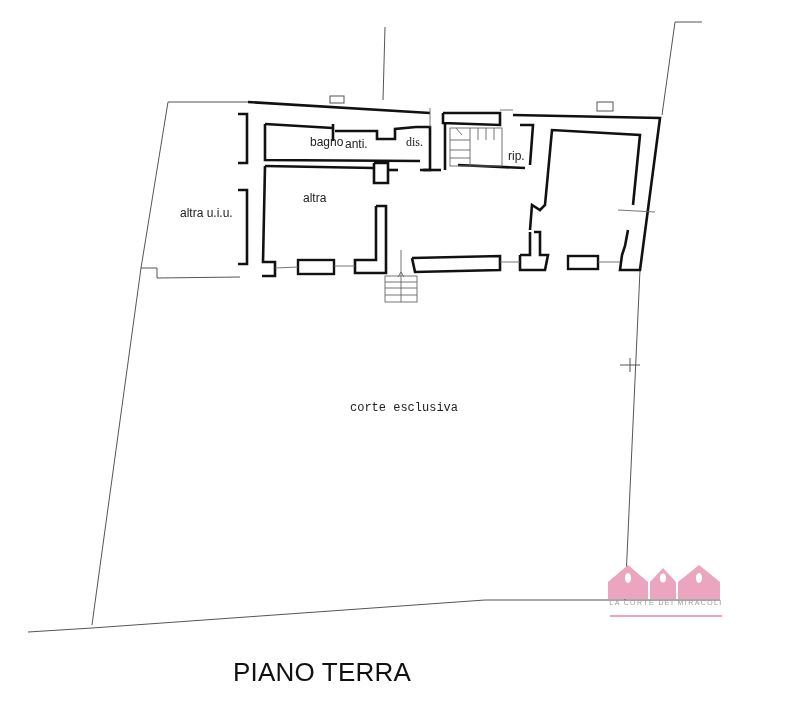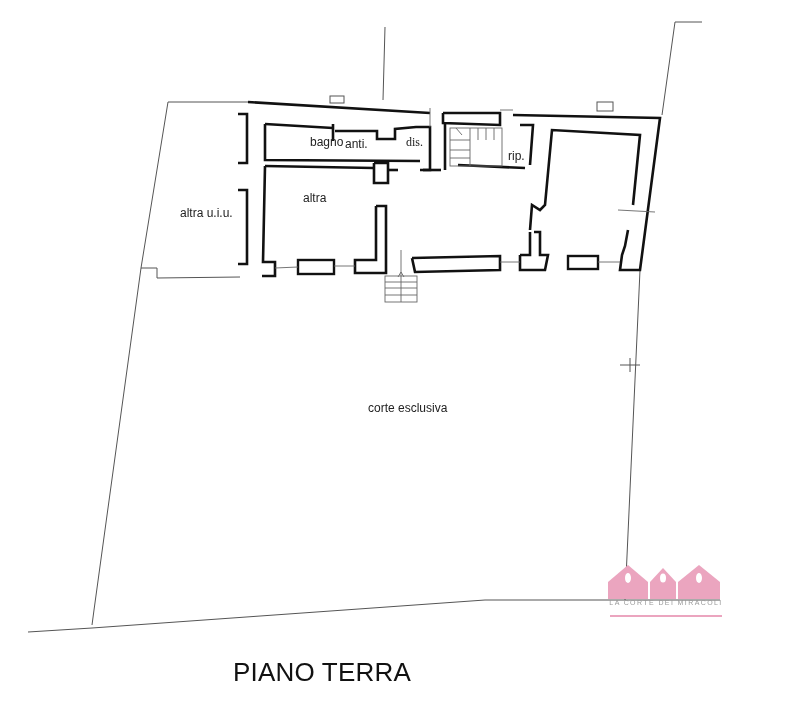--- a/index.html
+++ b/index.html
@@ -99,21 +99,21 @@
     <polyline class="stair" points="398,277 401,272 404,277"></polyline>
   </g>
 </svg>
 
 <div class="lbl" style="left:281px; top:135px;padding-left:29px;">bagno</div>
 <div class="lbl" style="left:345px; top:137px;">anti.</div>
 <div class="lbl" style="left:406px; top:135px;font-family:Liberation Serif, serif;">dis.</div>
 <div class="lbl" style="left:508px; top:149px;">rip.</div>
 <div class="lbl" style="left:303px; top:191px;">altra</div>
 <div class="lbl" style="left:180px; top:182px;margin-top:24px;">altra u.i.u.</div>
-<div class="lbl" style="left:368px; top:401px;">corte esclusiva</div>
+<div class="lbl" style="left:350px; top:401px;font-family:Liberation Mono, monospace;">corte esclusiva</div>
 
 <div class="title">PIANO TERRA</div>
 
 <div class="logo">
   <svg width="116" height="34" viewBox="0 0 116 34">
     <polygon points="0,17 20,0 40,17 40,34 0,34" fill="#eba5bf"></polygon>
     <ellipse cx="20" cy="13" rx="3" ry="5" fill="#fff"></ellipse>
     <polygon points="42,17 55,3 68,17 68,34 42,34" fill="#eba5bf"></polygon>
     <ellipse cx="55" cy="13" rx="3" ry="4.5" fill="#fff"></ellipse>
     <polygon points="70,17 91,0 112,17 112,34 70,34" fill="#eba5bf"></polygon>

